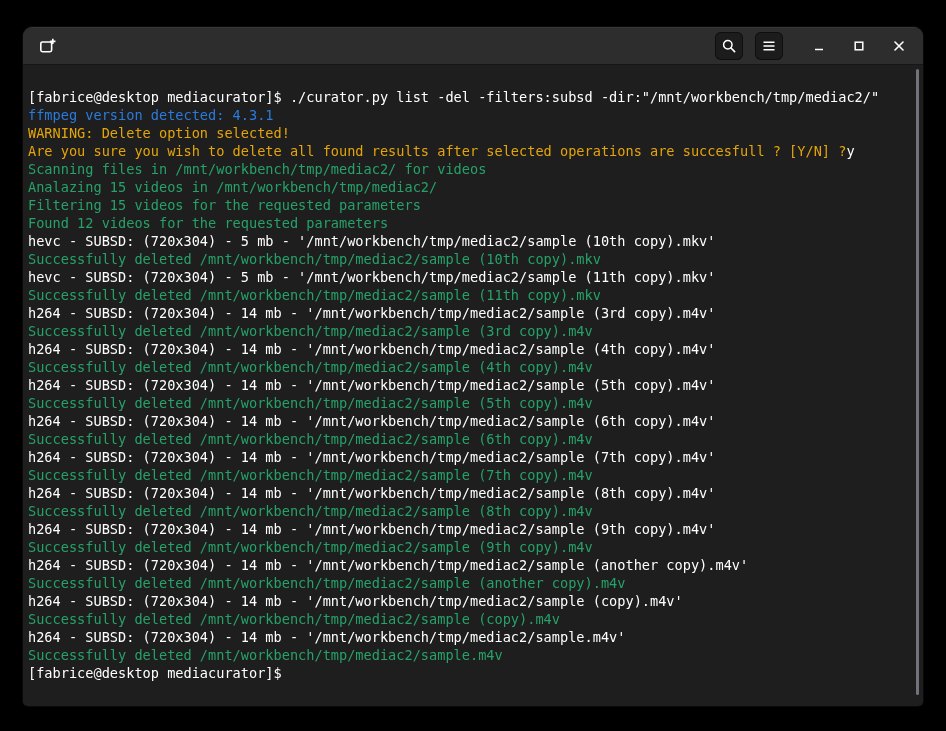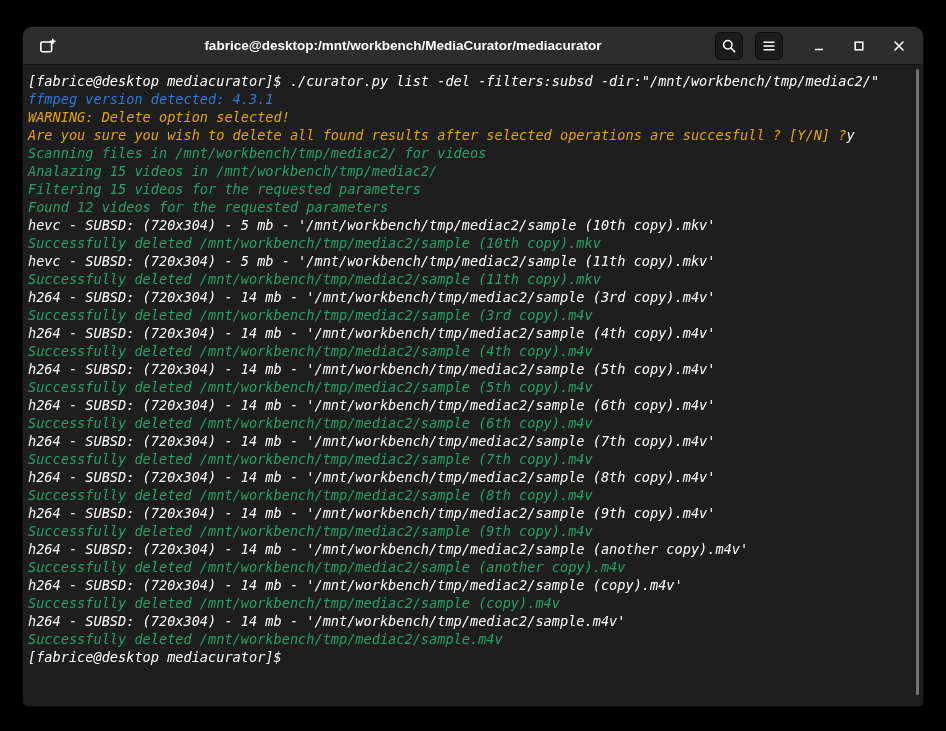--- a/index.html
+++ b/index.html
@@ -31,21 +31,21 @@
     border-radius:6px; display:flex; align-items:center; justify-content:center;
     flex:0 0 auto; padding:0; cursor:pointer;
   }
   .tb-btn.boxed { background:#1c1c1c; box-shadow: inset 0 0 0 1px rgba(0,0,0,0.5); }
   .tb-right { margin-left:auto; display:flex; align-items:center; gap:12px; }
   .winctl-group { display:flex; align-items:center; gap:12px; margin-left:10px; }
   .tb-btn svg { display:block; }
 
   .terminal {
     position:relative; height:640px; background:#1e1e1e;
-    padding:7px 5px; overflow:hidden;font-style:italic;
+    padding:23px 5px; overflow:hidden;
   }
   .term-content {
     font-family:"DejaVu Sans Mono", monospace;
     font-size:13.6px; line-height:18px; white-space:pre; color:#ffffff;
   }
   .term-line { height:18px; }
 
   .scrollbar {
     position:absolute; top:4px; right:1px; bottom:10px; width:9px;
   }
@@ -64,21 +64,20 @@
       <button class="tb-btn">
         <span>
           <svg width="17" height="17" viewBox="0 0 16 16">
             <rect x="1.7" y="4.7" width="10.2" height="9.2" rx="1.6" fill="none" stroke="#ffffff" stroke-width="1.5"></rect>
             <line x1="13" y1="1.6" x2="13" y2="6.6" stroke="#ffffff" stroke-width="1.5"></line>
             <line x1="10.5" y1="4.1" x2="15.5" y2="4.1" stroke="#ffffff" stroke-width="1.5"></line>
           </svg>
         </span>
       </button>
 
-      <div class="title">fabrice@desktop:/mnt/workbench/MediaCurator/mediacurator</div>
 
       <div class="tb-right">
         <button class="tb-btn boxed">
           <span>
             <svg width="16" height="16" viewBox="0 0 16 16">
               <circle cx="6.8" cy="6.8" r="4.2" fill="none" stroke="#ffffff" stroke-width="1.5"></circle>
               <line x1="10" y1="10" x2="13.6" y2="13.6" stroke="#ffffff" stroke-width="1.7" stroke-linecap="round"></line>
             </svg>
           </span>
         </button>

